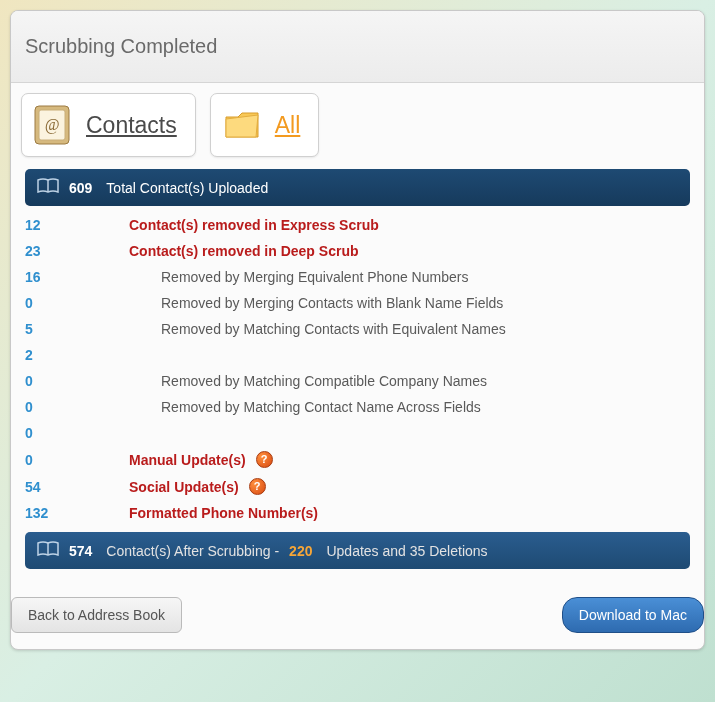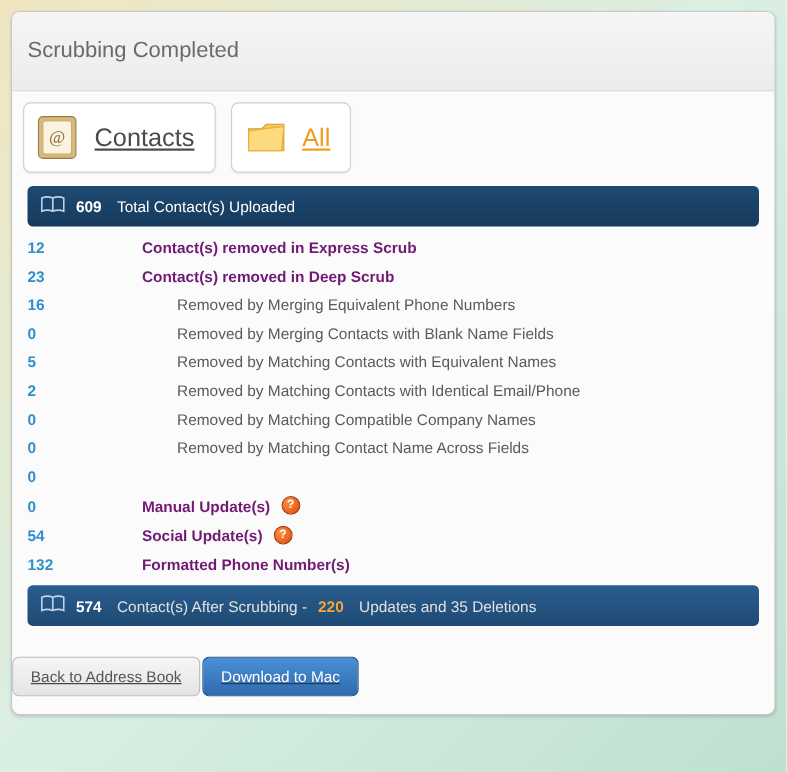--- a/index.html
+++ b/index.html
@@ -63,55 +63,55 @@
   .rows{padding:6px 0;}
   .row{
     display:flex;align-items:center;
     padding:5px 0;
     font-size:14px;
   }
   .row .n{
     width:92px;text-align:left;padding-right:12px;
     color:#2f8fce;font-weight:600;
   }
-  .row .t{color:#701a75;}
+  .row .t{color:#b91c1c;}
   .row.bold .t{font-weight:700;}
   .row.sub .n{width:124px;}
   .row.sub .t{color:#5a5a5a;}
   .help{
     display:inline-block;margin-left:10px;
     width:15px;height:15px;border-radius:50%;
     background:radial-gradient(circle at 30% 30%,#ff8f3d,#d84a12);
     border:1px solid #a83a0e;
     color:#fff;font-size:11px;line-height:14px;text-align:center;font-weight:700;
     vertical-align:middle;
     cursor:pointer;
   }
   .footer{
-    display:flex;justify-content:flex-start;gap:2px;
+    display:flex;justify-content:space-between;gap:26px;
     padding:14px 0 16px 0;
-    text-decoration:underline;
   }
   .btn{
     font-size:14px;
     padding:9px 16px;
     border-radius:6px;
     border:1px solid;
     cursor:pointer;
   }
   .btn-grey{
     background:linear-gradient(#f6f6f6,#e4e4e4);
     border-color:#bababa;
     color:#555;
   }
   .btn-blue{
     background:linear-gradient(#4a8fd6,#2e6bb0);
     border-color:#1f4f88;
     color:#fff;
     font-weight:500;
+    border-radius:15px;
   }
   .after-text{color:#e2e2e2;text-align:center;}
 </style>
 </head>
 <body>
 
 <div class="panel">
 
   <div class="panel-header">Scrubbing Completed</div>
 
@@ -168,21 +168,20 @@
       <div class="row sub">
         <span class="n">0</span>
         <span class="t">Removed by Merging Contacts with Blank Name Fields</span>
       </div>
       <div class="row sub">
         <span class="n">5</span>
         <span class="t">Removed by Matching Contacts with Equivalent Names</span>
       </div>
       <div class="row sub">
         <span class="n">2</span>
-        <span class="t">Removed by Matching Contacts with Identical Email/Phone</span>
       </div>
       <div class="row sub">
         <span class="n">0</span>
         <span class="t">Removed by Matching Compatible Company Names</span>
       </div>
       <div class="row sub">
         <span class="n">0</span>
         <span class="t">Removed by Matching Contact Name Across Fields</span>
       </div>
 

